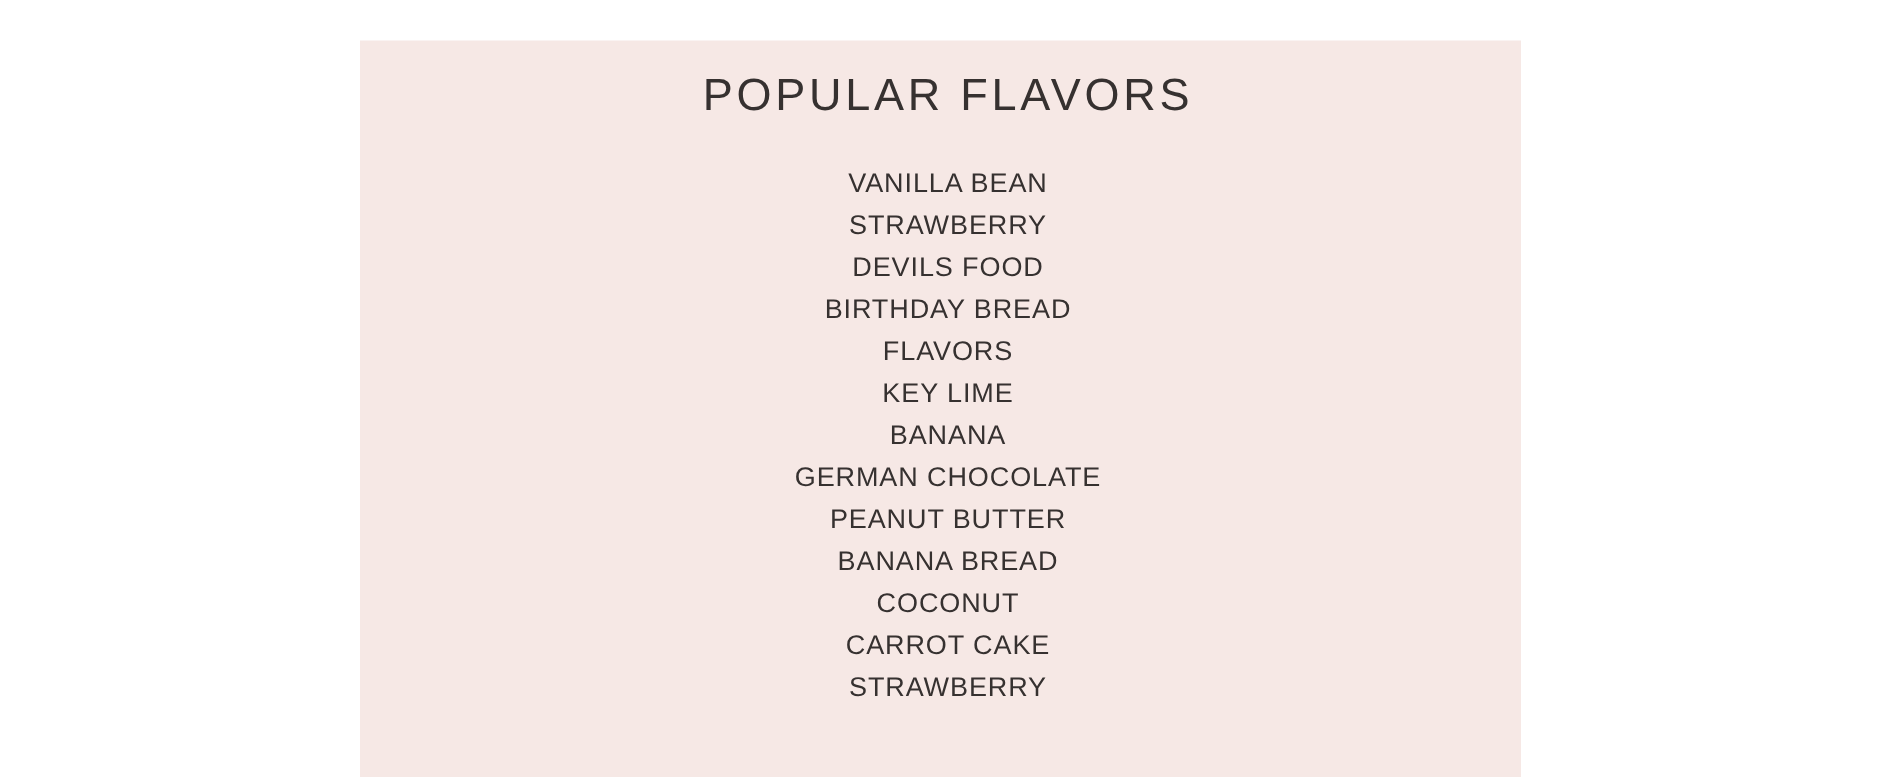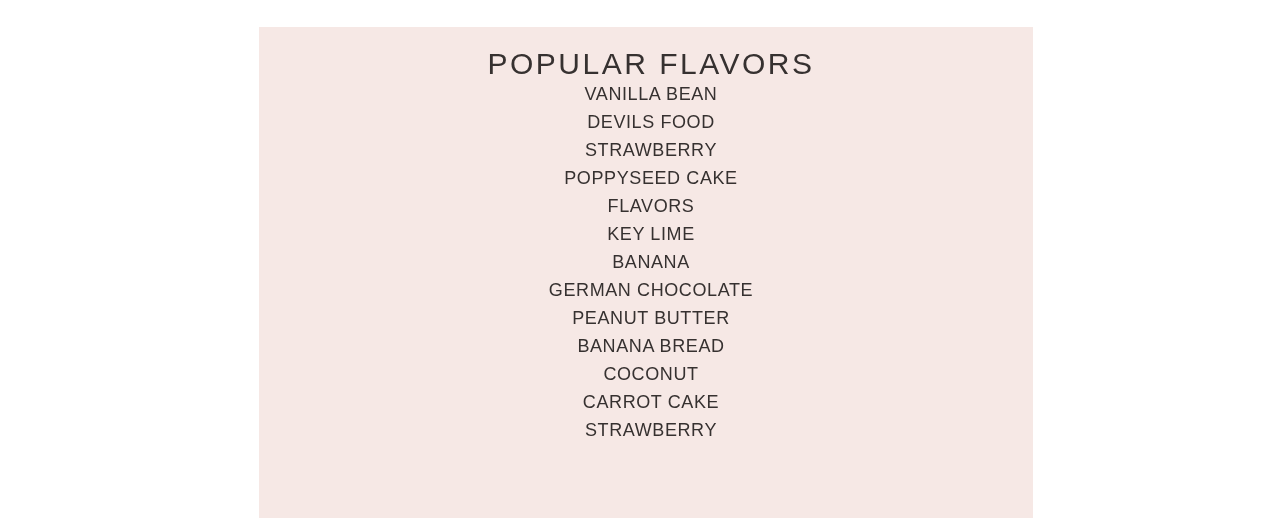--- a/index.html
+++ b/index.html
@@ -15,42 +15,42 @@
     background: var(--page-bg);
     font-family: "Liberation Sans", sans-serif;
   }
   .page {
     position: relative;
     width: 1266px;
     height: 518px;
   }
   .panel {
     position: absolute;
-    left: 259px;
+    left: 240px;
     top: 27px;
     width: 774px;
     height: 491px;
     background: var(--panel-bg);
   }
   .panel-content {
     position: relative;
     left: 5px; 
     width: 100%;
   }
   .section-title {
     padding-top: 20px;
     text-align: center;
     font-size: 30px;
     font-weight: 300;
     letter-spacing: 2.5px;
     line-height: 1.1;
     color: var(--text);
   }
   .flavor-list {
-    margin-top: 0;
+    margin-top: 28px;
     list-style: none;
     text-align: center;
   }
   .flavor-item {
     font-size: 18px;
     font-weight: 400;
     letter-spacing: 0.6px;
     line-height: 28px;
     color: var(--text);
   }
@@ -58,23 +58,23 @@
 </head>
 <body>
 
 <div class="page">
   <section class="panel">
     <div class="panel-content">
       <h2 class="section-title">POPULAR FLAVORS</h2>
       <ul class="flavor-list">
 
       <li class="flavor-item">VANILLA BEAN</li>
+          <li class="flavor-item">STRAWBERRY</li>
           <li class="flavor-item">DEVILS FOOD</li>
-          <li class="flavor-item">STRAWBERRY</li>
-          <li class="flavor-item">POPPYSEED CAKE</li>
+          <li class="flavor-item">BIRTHDAY BREAD</li>
           <li class="flavor-item">FLAVORS</li>
           <li class="flavor-item">KEY LIME</li>
           <li class="flavor-item">BANANA</li>
           <li class="flavor-item">GERMAN CHOCOLATE</li>
           <li class="flavor-item">PEANUT BUTTER</li>
           <li class="flavor-item">BANANA BREAD</li>
           <li class="flavor-item">COCONUT</li>
           <li class="flavor-item">CARROT CAKE</li>
           <li class="flavor-item">STRAWBERRY</li>
         </ul>

